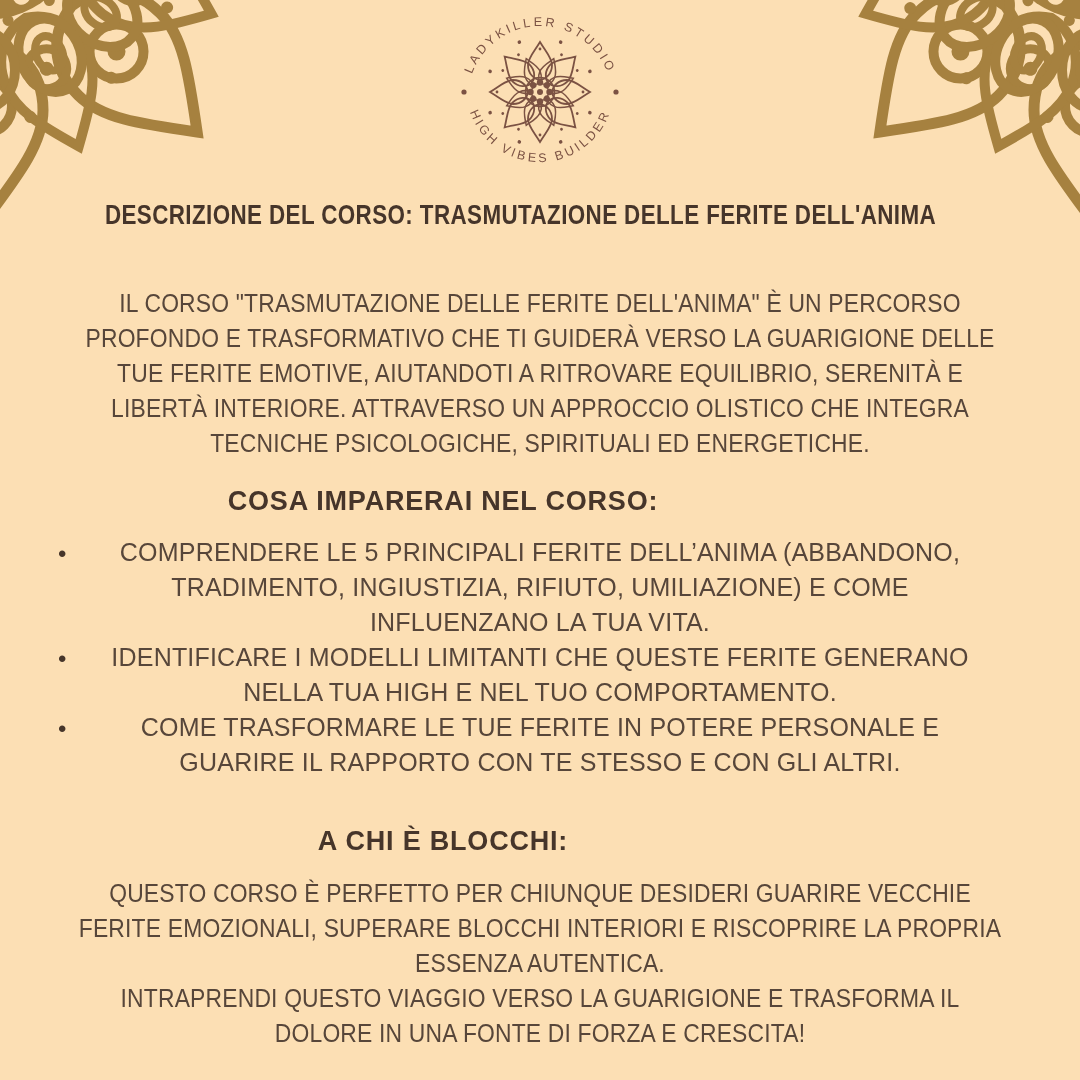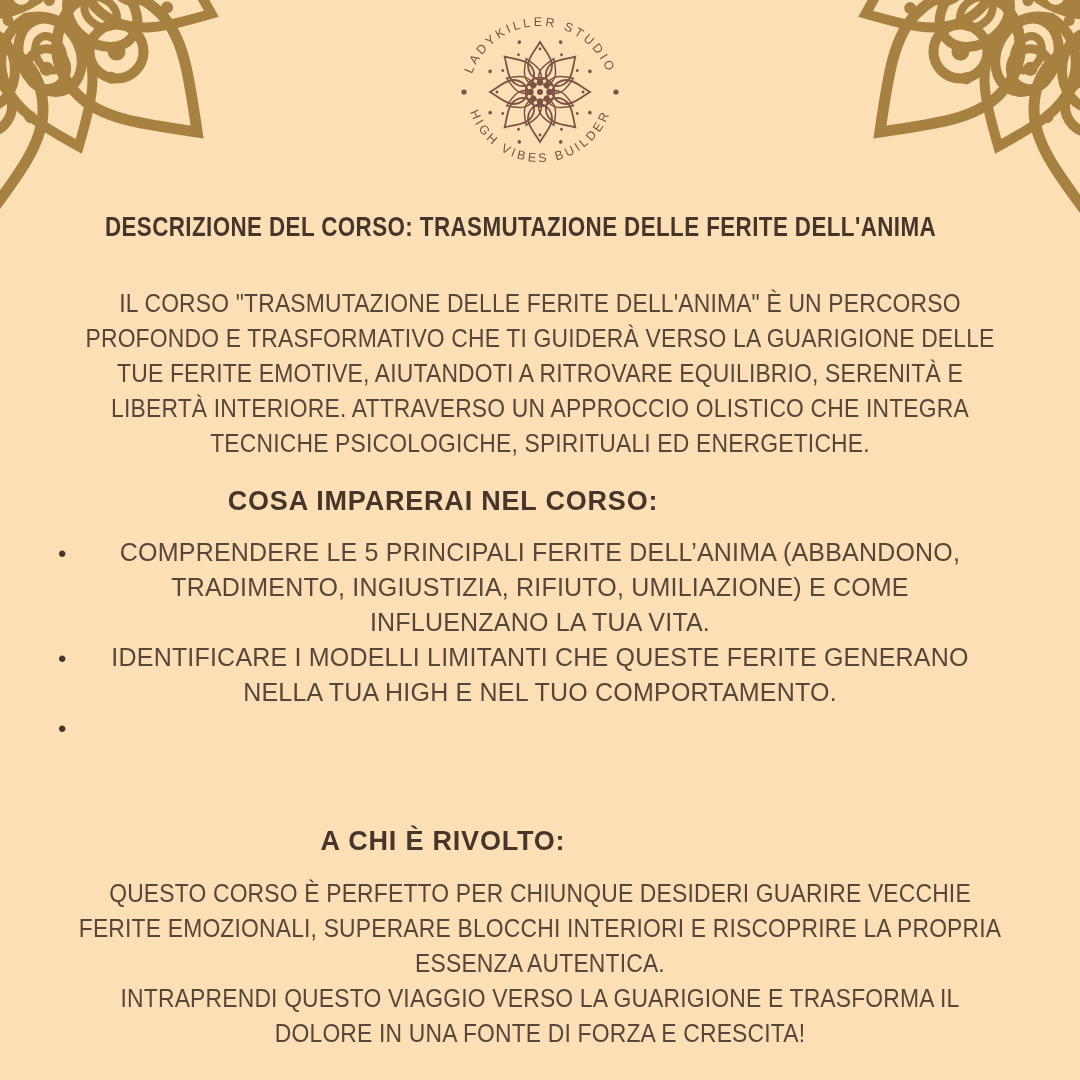--- a/index.html
+++ b/index.html
@@ -8,21 +8,21 @@
     background:#fcdfb4;
     font-family:"Liberation Sans",sans-serif;
   }
   svg{display:block}
   .corner{position:absolute;pointer-events:none}
   .corner-left{left:-335px;top:-400px}
   .corner-right{left:772px;top:-400px}
   .logo{position:absolute;left:420px;top:-8px}
 
   .title{
-    position:absolute;top:192px;left:0;width:1041px;text-align:center;
+    position:absolute;top:180px;left:0;width:1041px;text-align:center;
     font-weight:bold;font-size:28px;color:#46352a;white-space:nowrap;
   }
   .title .squeeze{display:inline-block;transform:scaleX(0.80);transform-origin:50% 50%;letter-spacing:.5px}
 
   .bodytext{
     position:absolute;text-align:center;color:#57463a;
     font-size:26px;line-height:35px;letter-spacing:.2px;
   }
   .intro{top:260px;left:10px;width:1060px;transform:scaleX(0.88);transform-origin:50% 0}
   .outro{top:876px;left:10px;width:1060px;transform:scaleX(0.88);transform-origin:50% 0}
@@ -251,23 +251,24 @@
     <li>
       <span class="dot">•</span>
       <span>COMPRENDERE LE 5 PRINCIPALI FERITE DELL’ANIMA (ABBANDONO, TRADIMENTO, INGIUSTIZIA, RIFIUTO, UMILIAZIONE) E COME INFLUENZANO LA TUA VITA.</span>
     </li>
     <li>
       <span class="dot">•</span>
       <span>IDENTIFICARE I MODELLI LIMITANTI CHE QUESTE FERITE GENERANO NELLA TUA HIGH E NEL TUO COMPORTAMENTO.</span>
     </li>
     <li>
       <span class="dot">•</span>
+      <span>COME TRASFORMARE LE TUE FERITE IN POTERE PERSONALE E GUARIRE IL RAPPORTO CON TE STESSO E CON GLI ALTRI.</span>
     </li>
   </ul>
 
-  <h2 class="sechead audience">A CHI È RIVOLTO:</h2>
+  <h2 class="sechead audience">A CHI È BLOCCHI:</h2>
 
   <div class="bodytext outro">
     <p>QUESTO CORSO È PERFETTO PER CHIUNQUE DESIDERI GUARIRE VECCHIE FERITE EMOZIONALI, SUPERARE BLOCCHI INTERIORI E RISCOPRIRE LA PROPRIA ESSENZA AUTENTICA.</p>
     <p>INTRAPRENDI QUESTO VIAGGIO VERSO LA GUARIGIONE E TRASFORMA IL DOLORE IN UNA FONTE DI FORZA E CRESCITA!</p>
   </div>
 
 </div>
 
 </body></html>

